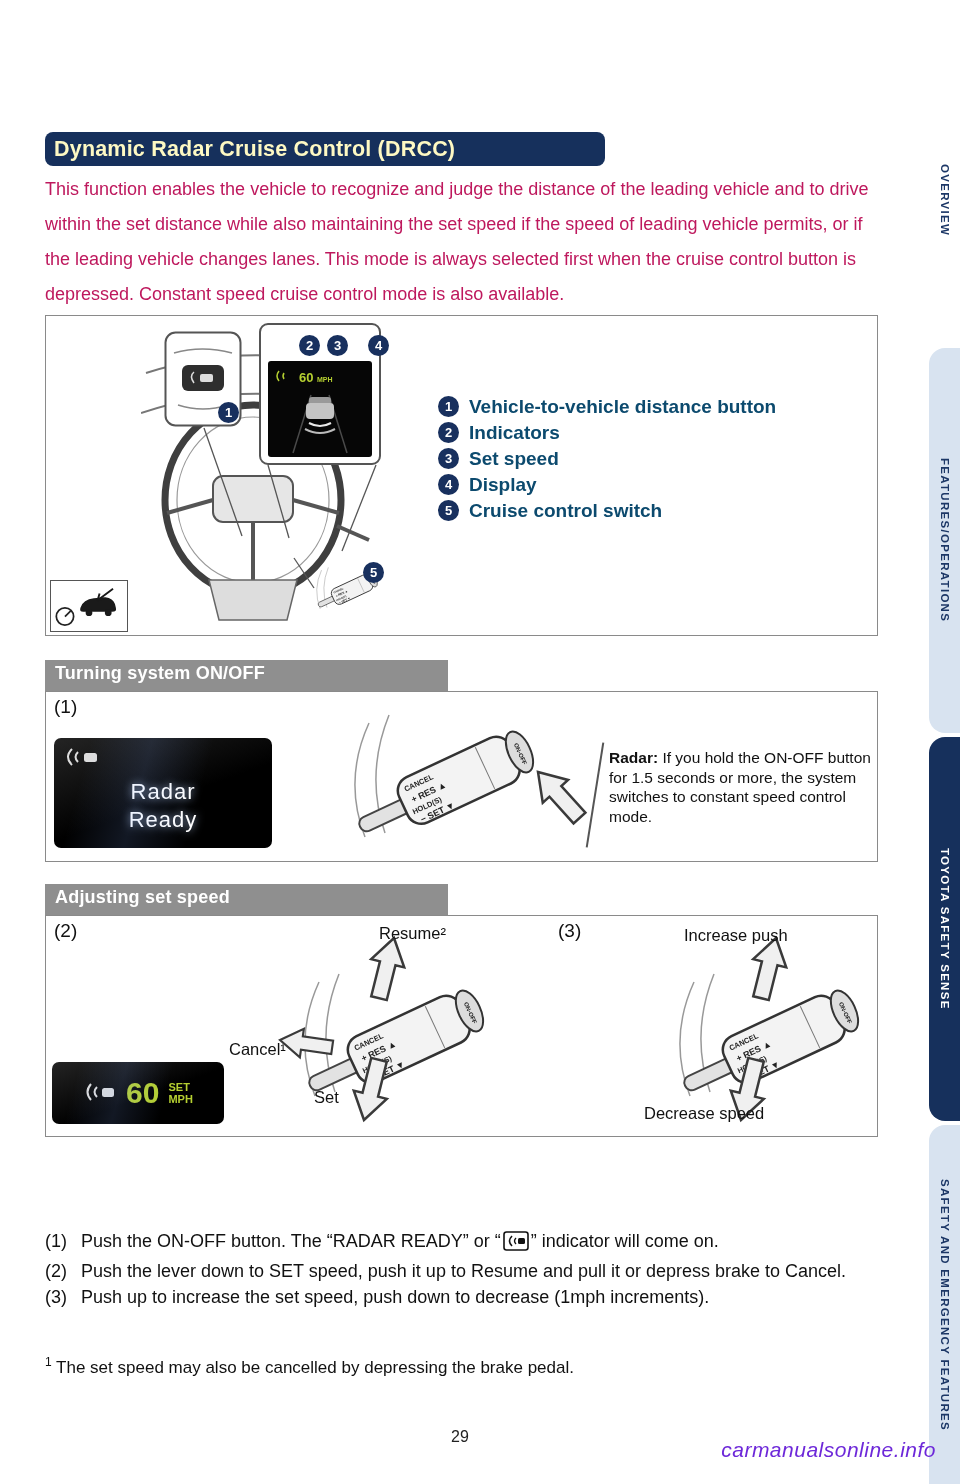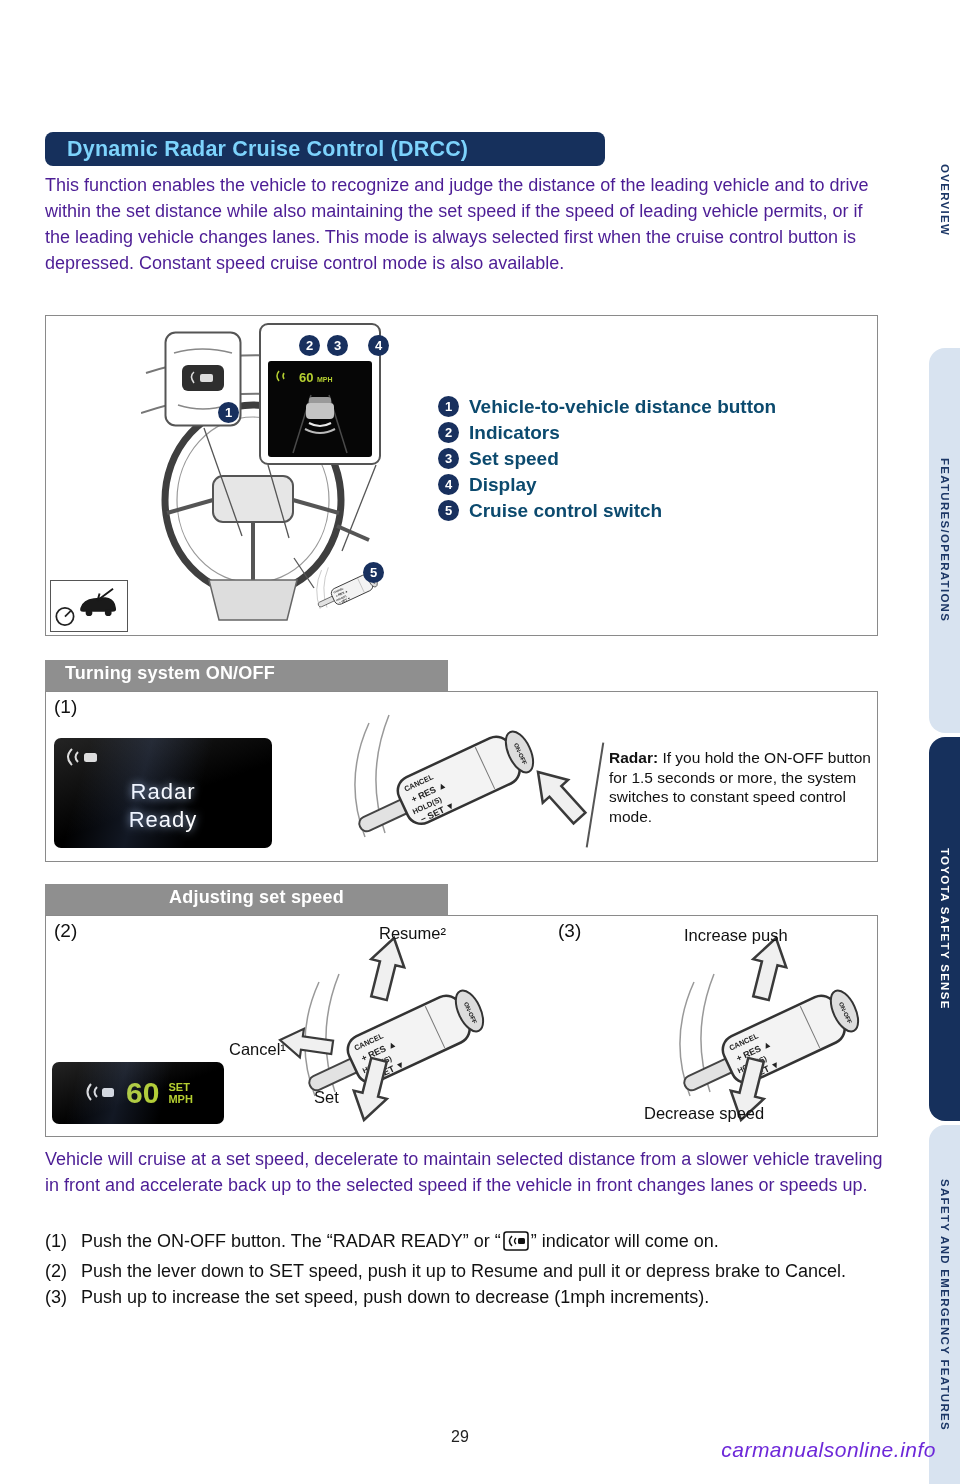--- a/index.html
+++ b/index.html
@@ -10,25 +10,25 @@
 
   
   .side-tab { position:absolute; right:0; width:31px; display:flex; align-items:center; justify-content:center; }
   .side-tab.light { background:#d8e3f0; border-radius:16px 0 0 16px; }
   .side-tab.dark  { background:#16305c; border-radius:16px 0 0 16px; }
   .side-label { writing-mode:vertical-rl; font-size:11.5px; font-weight:bold; letter-spacing:1.3px; color:#1c3766; white-space:nowrap; }
   .side-tab.dark .side-label { color:#fff; }
 
   
   .title-bar { position:absolute; left:45px; top:132px; width:560px; height:34px; background:#16305c; border-radius:8px;
-               color:#7dd3fc; font-weight:bold; font-size:21.5px; line-height:34px; padding-left:22px; letter-spacing:0.2px; }
+               color:#fef9c3; font-weight:bold; font-size:21.5px; line-height:34px; padding-left:9px; letter-spacing:0.2px; }
   .section-hdr { position:absolute; left:45px; width:403px; height:43px; background:#8f8f8f; color:#fff;
-                 font-weight:bold; font-size:18px; line-height:27px; padding-left:20px; letter-spacing:0.2px; }
-
-  .body-text { position:absolute; left:45px; width:840px; font-size:18px; line-height:26px; color:#4c1d95; }
+                 font-weight:bold; font-size:18px; line-height:27px; padding-left:10px; letter-spacing:0.2px; }
+
+  .body-text { position:absolute; left:45px; width:840px; font-size:18px; line-height:35px; color:#be185d; }
 
   .outline-box { position:absolute; left:45px; width:833px; border:1px solid #8a8a8a; background:#fff; }
   .fig-label { position:absolute; font-size:19px; color:#111; }
 
   .badge { width:21px; height:21px; border-radius:50%; background:#18305e; color:#fff; font-weight:bold; font-size:13px;
            display:flex; align-items:center; justify-content:center; flex:0 0 21px; }
   .badge.abs { position:absolute; }
 
   .legend { position:absolute; left:392px; top:80px; display:flex; flex-direction:column; gap:5px; }
   .legend-row { display:flex; align-items:center; gap:10px; height:21px; }
@@ -231,21 +231,21 @@
       <use href="#barrow" class="arrow" transform="translate(212,72) rotate(-42)"></use>
     </svg>
 
     <div class="abs" style="left:548px; top:50px; width:2px; height:106px; background:#555; transform:rotate(9deg);"></div>
 
     <div class="note-block">
       <b>Radar:</b><span> If you hold the ON-OFF button for 1.5 seconds or more, the system switches to constant speed control mode.</span>
     </div>
   </div>
 
-  <div class="section-hdr" style="top:884px;text-align:center;">Adjusting set speed</div>
+  <div class="section-hdr" style="top:884px;">Adjusting set speed</div>
 
   <div class="outline-box" style="top:915px; height:222px;">
     <span class="fig-label" style="left:8px; top:4px;">(2)</span>
     <span class="fig-label" style="left:512px; top:4px;">(3)</span>
 
     <svg class="abs" style="left:200px; top:8px;" width="260" height="205" viewBox="0 0 260 205">
       <use href="#stalk-art" transform="translate(45,40)"></use>
       <use href="#barrow" class="arrow" transform="translate(148,14) rotate(14)"></use>
       <use href="#barrow" class="arrow" transform="translate(118,196) rotate(194)"></use>
       <use href="#barrow" class="arrow" transform="translate(34,116) rotate(-82) scale(0.85)"></use>
@@ -274,21 +274,20 @@
     <svg class="abs" style="left:585px; top:8px;" width="245" height="205" viewBox="0 0 245 205">
       <use href="#stalk-art" transform="translate(35,40)"></use>
       <use href="#barrow" class="arrow" transform="translate(145,14) rotate(14)"></use>
       <use href="#barrow" class="arrow" transform="translate(110,196) rotate(194)"></use>
     </svg>
 
     <span class="small-label" style="left:638px; top:10px;">Increase push</span>
     <span class="small-label" style="left:598px; top:188px;">Decrease speed</span>
   </div>
 
-  <div class="body-text" style="top:1146px;">Vehicle will cruise at a set speed, decelerate to maintain selected distance from a slower vehicle traveling in front and accelerate back up to the selected speed if the vehicle in front changes lanes or speeds up.</div>
 
   <div class="steps">
     <div class="step">
       <span class="step-num">(1)</span>
       <span>Push the ON-OFF button. The “RADAR READY” or “</span><span class="ind-icon"><svg width="26" height="20" viewBox="0 0 26 20">
             <rect x="1" y="1" width="24" height="18" rx="2.5" fill="none" stroke="#111" stroke-width="1.6"></rect>
             <path d="M9,5 q-5,5 0,10" stroke="#111" fill="none" stroke-width="1.6"></path>
             <path d="M13,7 q-3,3 0,6" stroke="#111" fill="none" stroke-width="1.4"></path>
             <rect x="15" y="7" width="7" height="6" rx="1.5" fill="#111"></rect>
           </svg></span><span>” indicator will come on.</span>
@@ -297,18 +296,19 @@
       <span class="step-num">(2)</span>
       <span>Push the lever down to SET speed, push it up to Resume and pull it or depress brake to Cancel.</span>
     </div>
     <div class="step">
       <span class="step-num">(3)</span>
       <span>Push up to increase the set speed, push down to decrease (1mph increments).</span>
     </div>
   </div>
 
   <div class="footnotes">
+    <div><sup class="fn-sup">1</sup><span> The set speed may also be cancelled by depressing the brake pedal.</span></div>
   </div>
 
   <div class="page-num">29</div>
   <div class="watermark">carmanualsonline.info</div>
 
 </div>
 
 </body></html>

